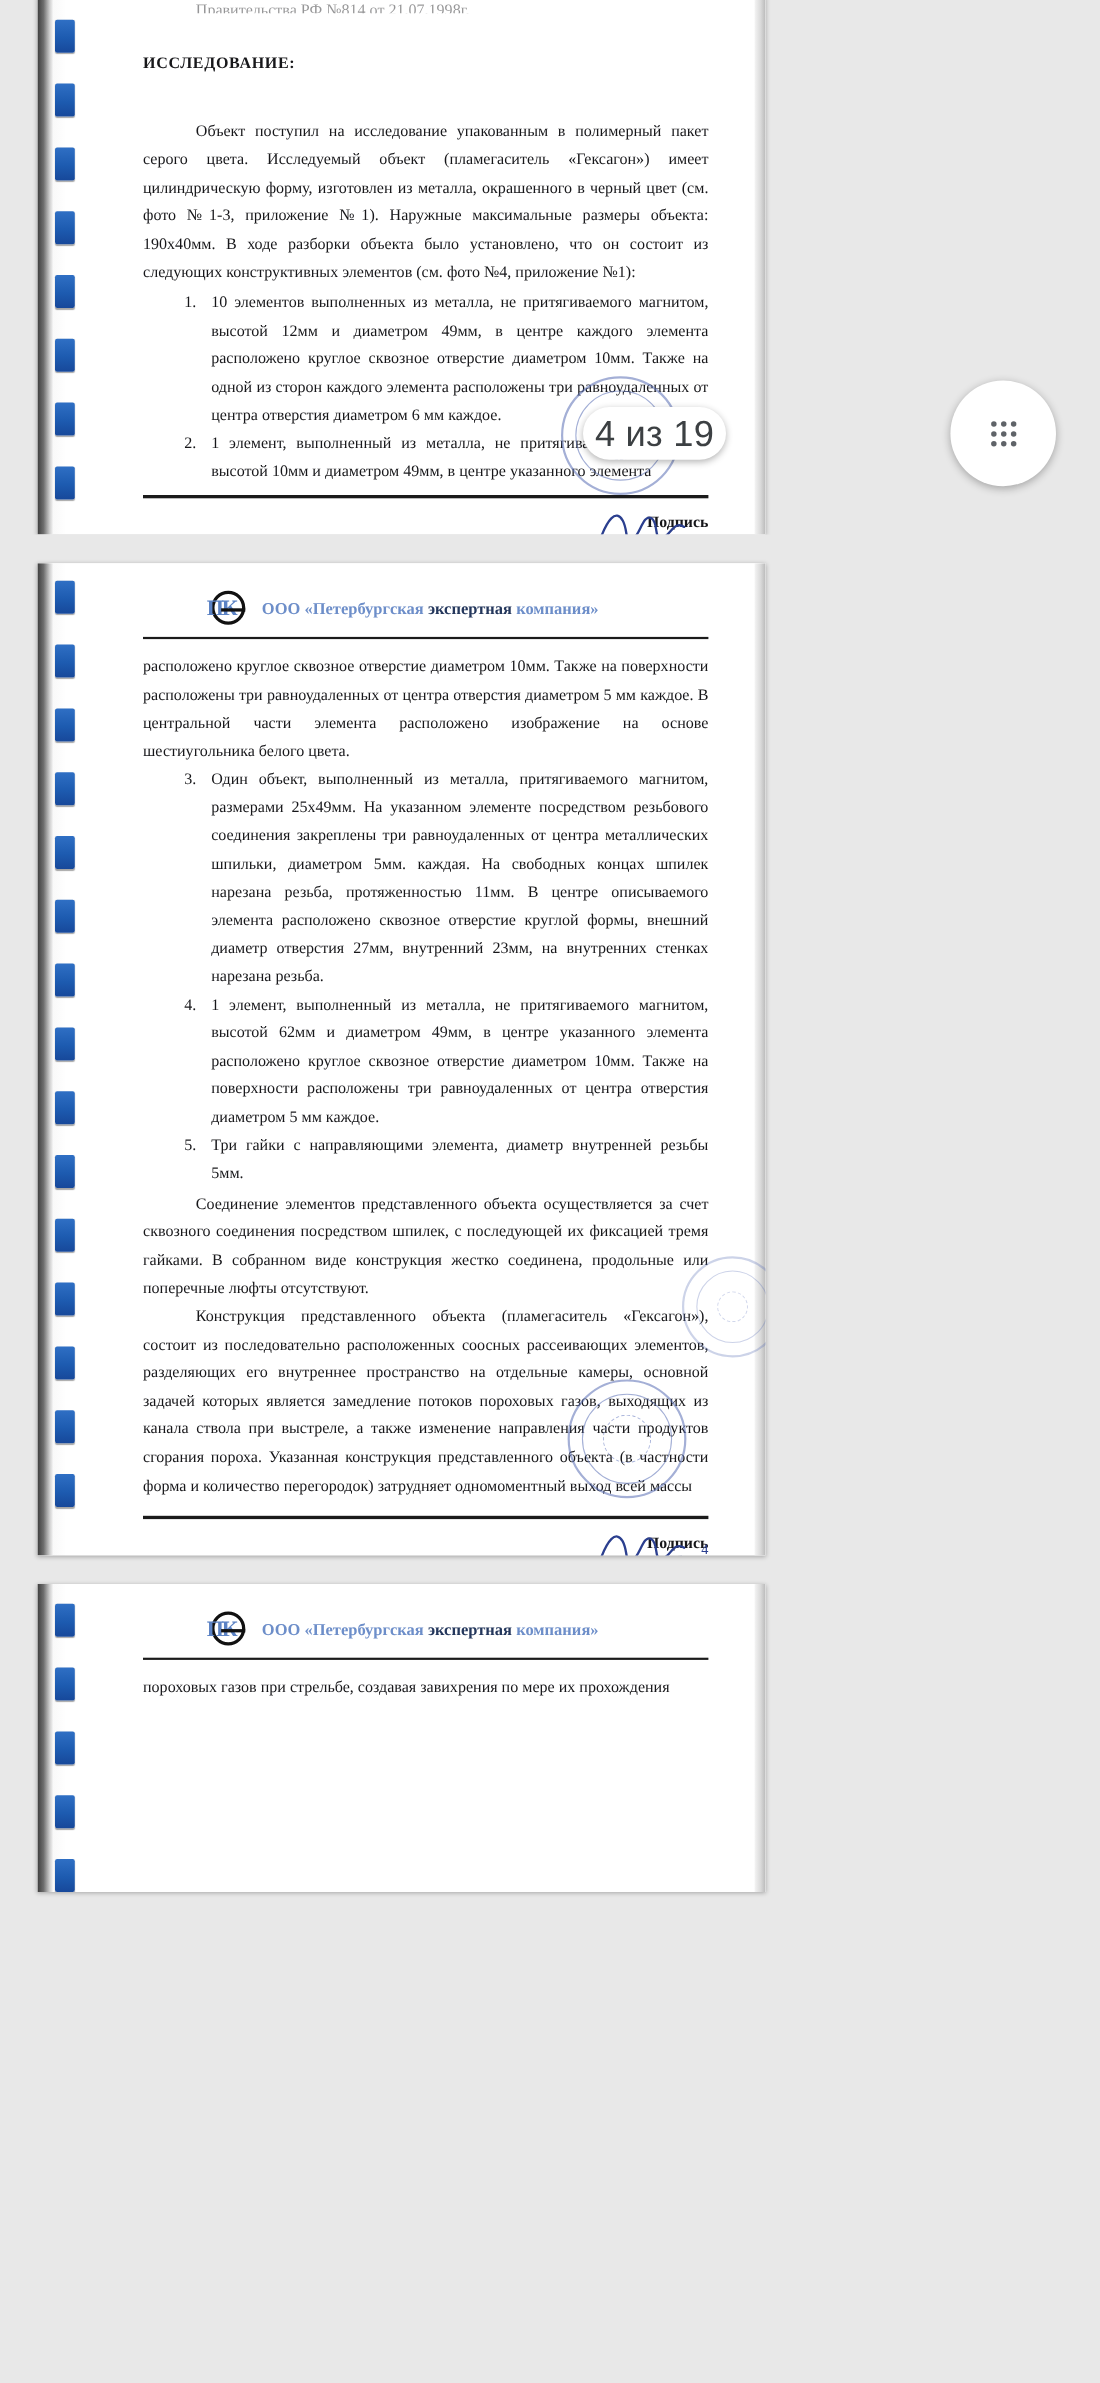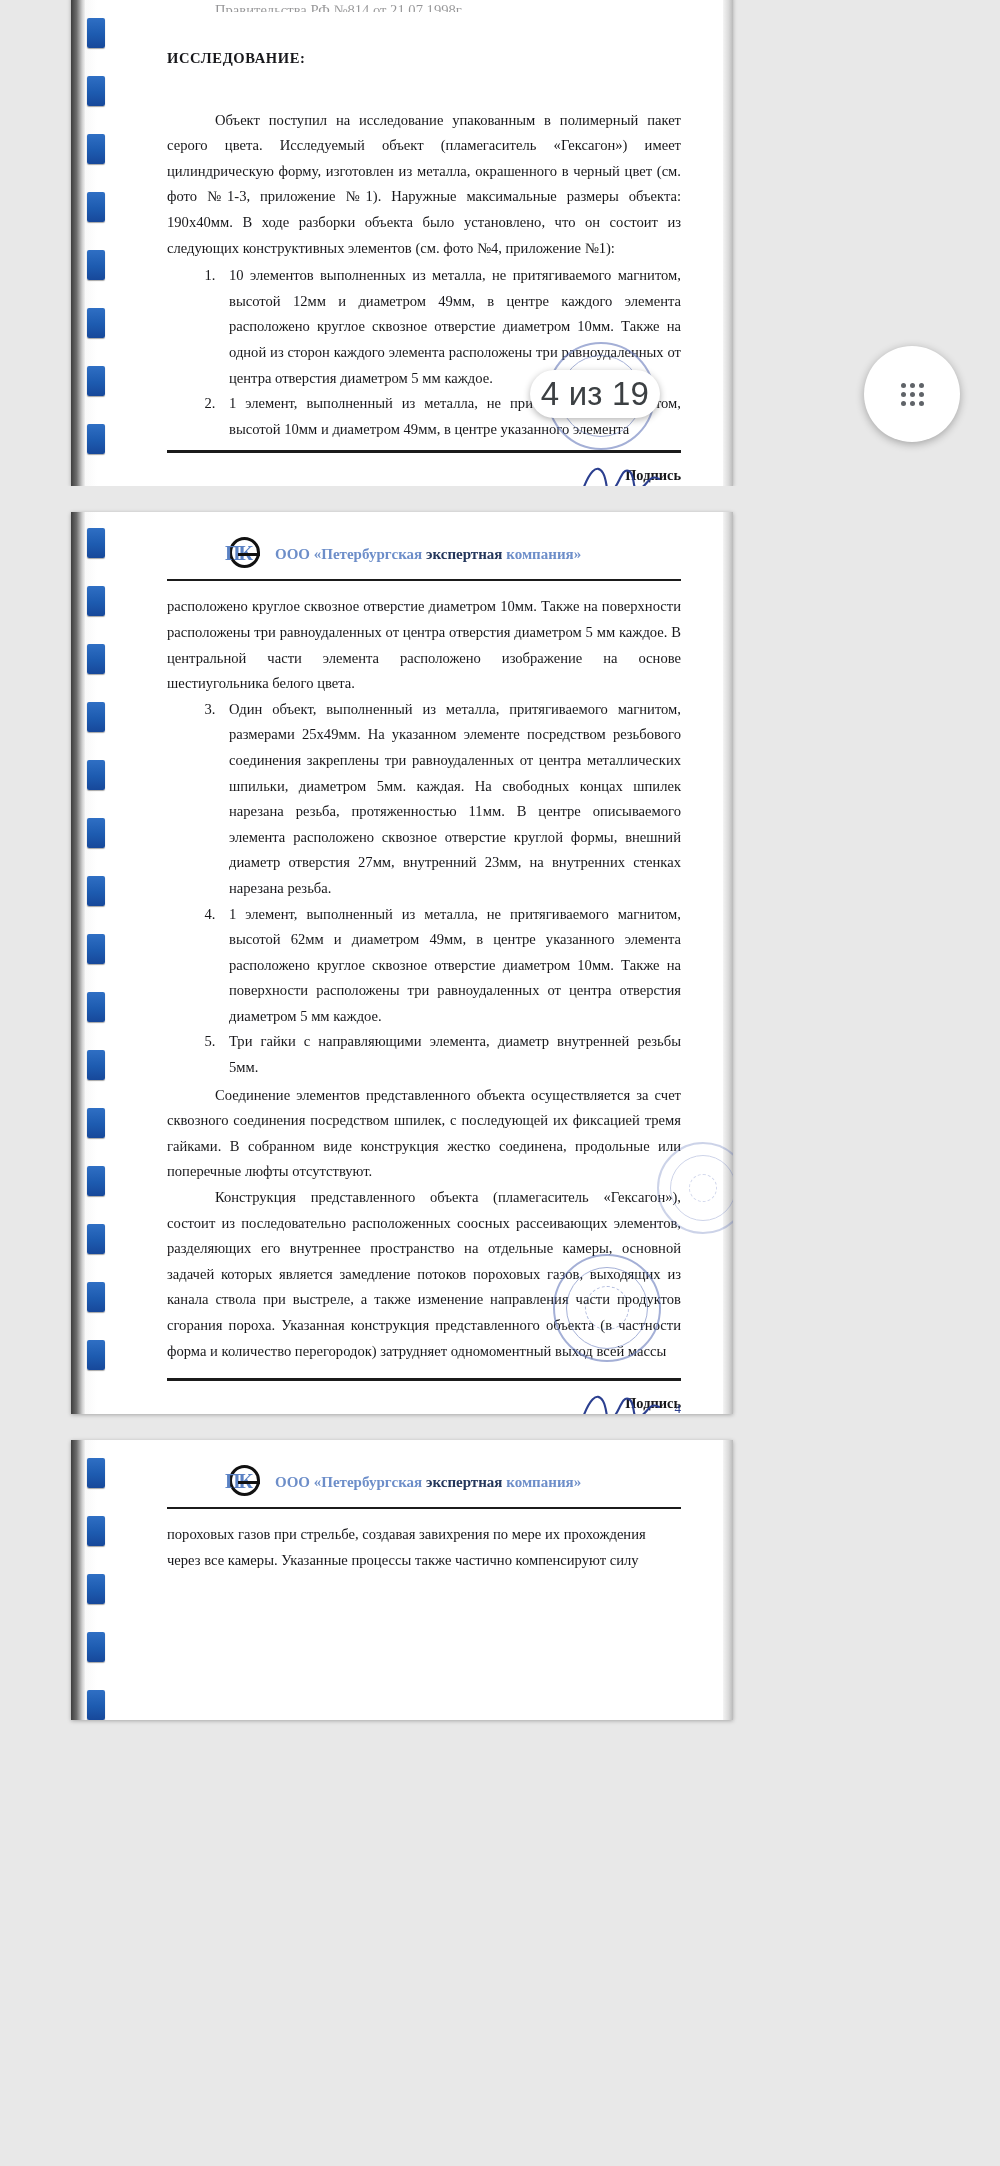--- a/index.html
+++ b/index.html
@@ -7,21 +7,20 @@
     margin: 0; padding: 0;
     background: #e9e9e9;
     font-family: "Liberation Serif", serif;
   }
   #viewer {
     position: relative;
     width: 1000px;
     height: 2166px;
     background: #e8e8e8;
     overflow: hidden;
-    padding-left: 37px;
   }
 
   
   .page {
     position: relative;
     background: #ffffff;
     margin: 0 auto;
     box-shadow: 0 1px 4px rgba(0,0,0,.28);
     overflow: hidden;
   }
@@ -271,21 +270,21 @@
         </div>
 
       <div class="doc" style="top:2px;">
         <p class="para" style="opacity:.45; overflow:hidden; height:14px; text-indent:48px;">Правительства РФ №814 от 21.07.1998г.</p>
 
         <p class="doc-title" style="margin-top:34px;">ИССЛЕДОВАНИЕ:</p>
 
         <p class="para indent" style="margin-top:36px;">Объект поступил на исследование упакованным в полимерный пакет серого цвета. Исследуемый объект (пламегаситель «Гексагон») имеет цилиндрическую форму, изготовлен из металла, окрашенного в черный цвет (см. фото №1-3, приложение №1). Наружные максимальные размеры объекта: 190х40мм. В ходе разборки объекта было установлено, что он состоит из следующих конструктивных элементов (см. фото №4, приложение №1):</p>
 
         <ol class="items" style="margin-top:2px;">
-          <li>10 элементов выполненных из металла, не притягиваемого магнитом, высотой 12мм и диаметром 49мм, в центре каждого элемента расположено круглое сквозное отверстие диаметром 10мм. Также на одной из сторон каждого элемента расположены три равноудаленных от центра отверстия диаметром 5 мм каждое.</li>
+          <li>10 элементов выполненных из металла, не притягиваемого магнитом, высотой 12мм и диаметром 49мм, в центре каждого элемента расположено круглое сквозное отверстие диаметром 10мм. Также на одной из сторон каждого элемента расположены три равноудаленных от центра отверстия диаметром 6 мм каждое.</li>
           <li>1 элемент, выполненный из металла, не притягиваемого магнитом, высотой 10мм и диаметром 49мм, в центре указанного элемента</li>
         </ol>
 
         <div class="footer-rule" style="margin-top:8px;"></div>
         <div class="footer-row">
           <div class="footer-left">
             <span>Специалист:</span>
             <span>Н.Н. Мамонтов</span>
           </div>
           <div class="footer-right">
@@ -398,21 +397,20 @@
             <div class="letters">ПК</div>
             <div class="bar"></div>
           </div>
           <div class="org-name">
             <span>ООО </span><span>«Петербургская </span><span class="dark">экспертная</span><span> компания»</span>
           </div>
         </div>
         <div class="header-rule"></div>
 
         <p class="para" style="text-align:justify;">пороховых газов при стрельбе, создавая завихрения по мере их прохождения</p>
-        <p class="para" style="text-align:justify;">через все камеры. Указанные процессы также частично компенсируют силу</p>
       </div>
     </div>
   </div>
 
   <div class="page-pill" style="left:530px; top:370px; width:130px; height:48px;">
     <span>4 из 19</span>
   </div>
 
   <div class="fab" style="left:864px; top:346px; width:96px; height:96px;">
     <div class="grid-dots">

